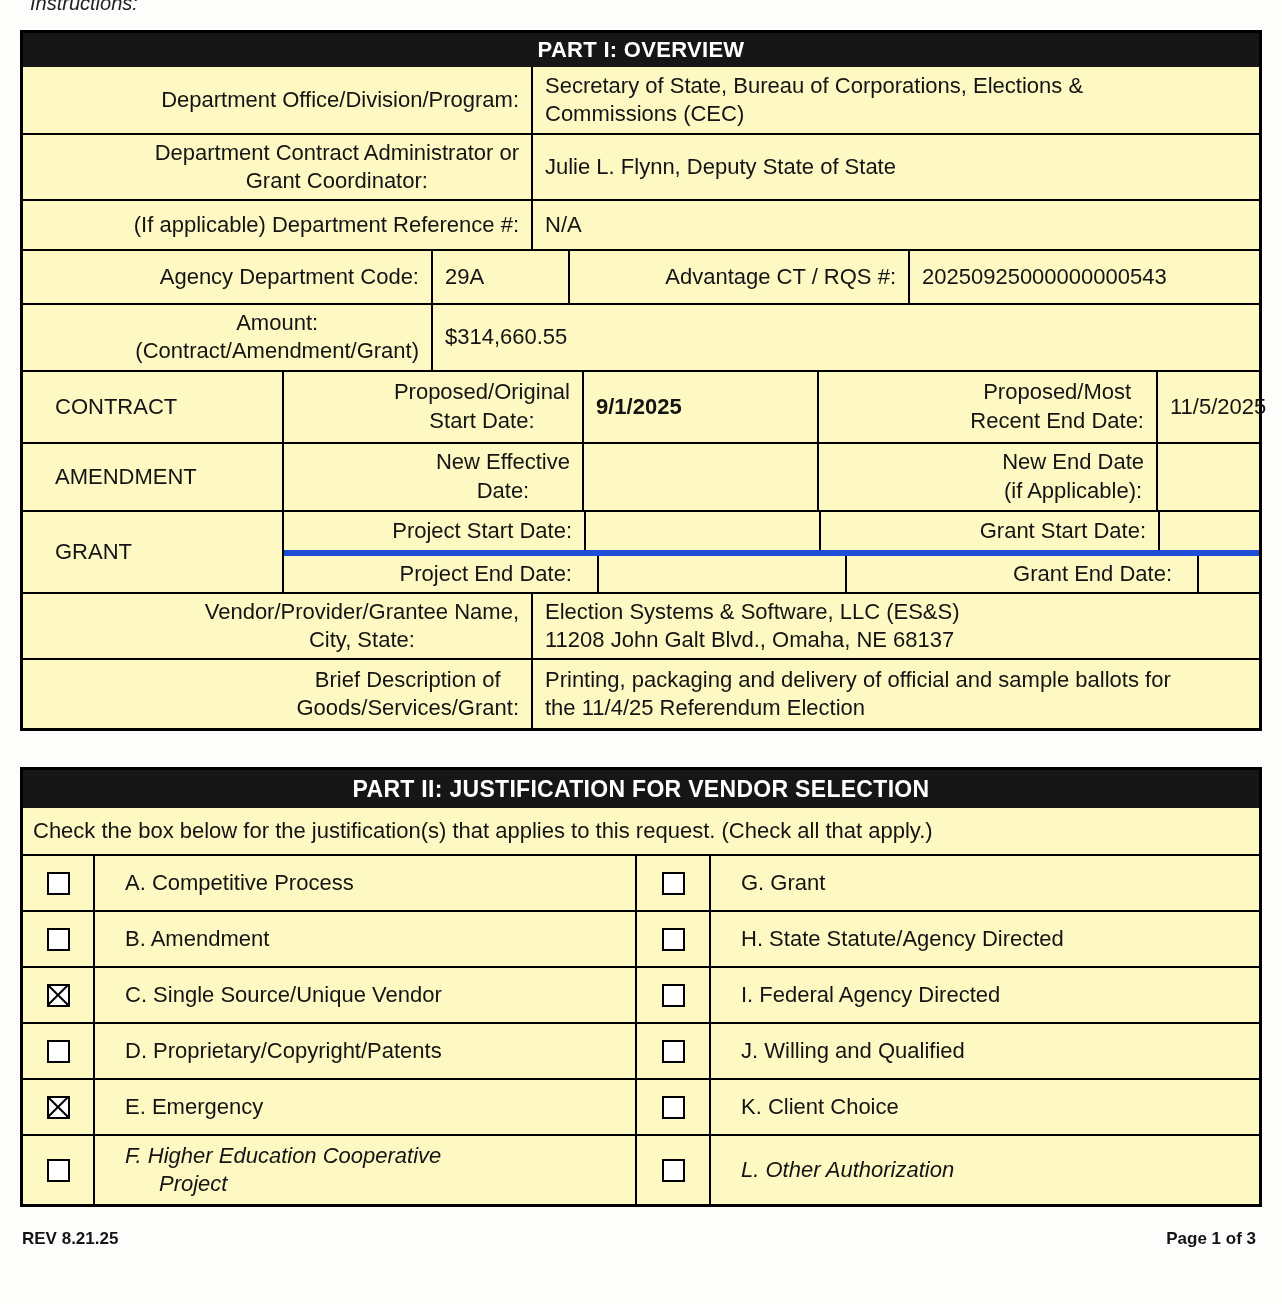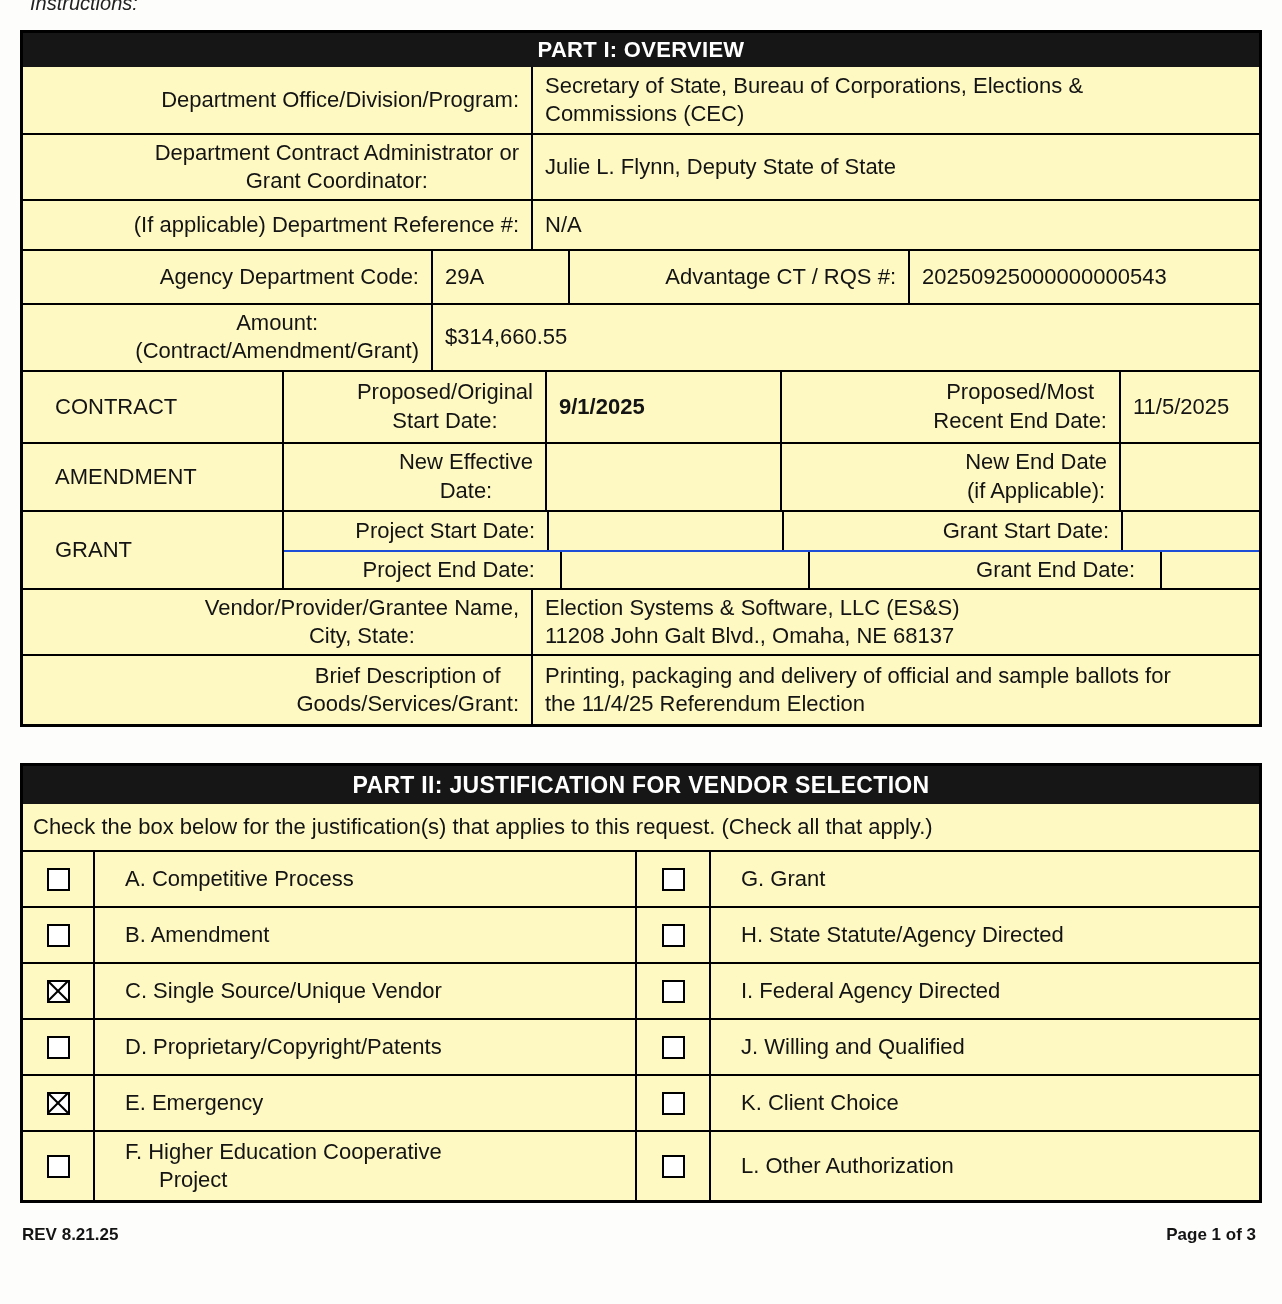--- a/index.html
+++ b/index.html
@@ -42,41 +42,41 @@
   .lab { justify-content:flex-end; text-align:center; }
   .val { justify-content:flex-start; text-align:left; }
   .sec { justify-content:flex-start; padding-left:32px; }
   .b   { font-weight:bold; }
 
   .w508 { width:508px; flex:none; }
   .w408 { width:408px; flex:none; }
   .w137 { width:137px; flex:none; }
   .w340 { width:340px; flex:none; }
   .w245 { width:259px; flex:none; }
-  .w263 { width:263px; flex:none; }
+  .w263 { width:300px; flex:none; }
   .w235 { width:235px; flex:none; }
   .w302 { width:339px; flex:none; }
   .fx   { flex:1; min-width:0; }
 
   .h66 { min-height:66px; } .h50 { min-height:50px; } .h54 { min-height:54px; }
   .h72 { min-height:72px; } .h68 { min-height:68px; } .h70 { min-height:70px; }
 
   .grantRight { flex:1; display:flex; flex-direction:column; }
   .gsub { display:flex; align-items:stretch; }
   .gsub1 { min-height:38px; }
-  .gsub2 { min-height:32px; border-top:2px solid #1d4ed8;gap:13px; }
+  .gsub2 { min-height:32px; border-top:6px solid #1d4ed8;gap:13px; }
 
   .descval { padding-right:80px; }
 
   
   .instr { border-top:none; min-height:46px; }
   .instr .td { padding:6px 10px; }
 
   .tr2 { display:flex; border-top:2px solid #000; align-items:stretch; min-height:56px; }
-  .tr2.tall { min-height:70px; }
+  .tr2.tall { min-height:70px;font-style:italic; }
   .td2 { display:flex; align-items:center; padding:4px 10px; font-size:22px; line-height:1.28; }
   .tr2 .td2 + .td2 { border-left:2px solid #000; }
   .cbc { justify-content:center; }
   .wcb1 { width:70px; flex:none; }
   .wcb2 { width:74px; flex:none; }
   .wlab1 { width:542px; flex:none; }
   .wlab2 { flex:1; min-width:0; }
   .lab2 { padding-left:30px; }
   .lab2 span { white-space:pre-line; display:block; }
   .hang { padding-left:34px; text-indent:-34px; }

